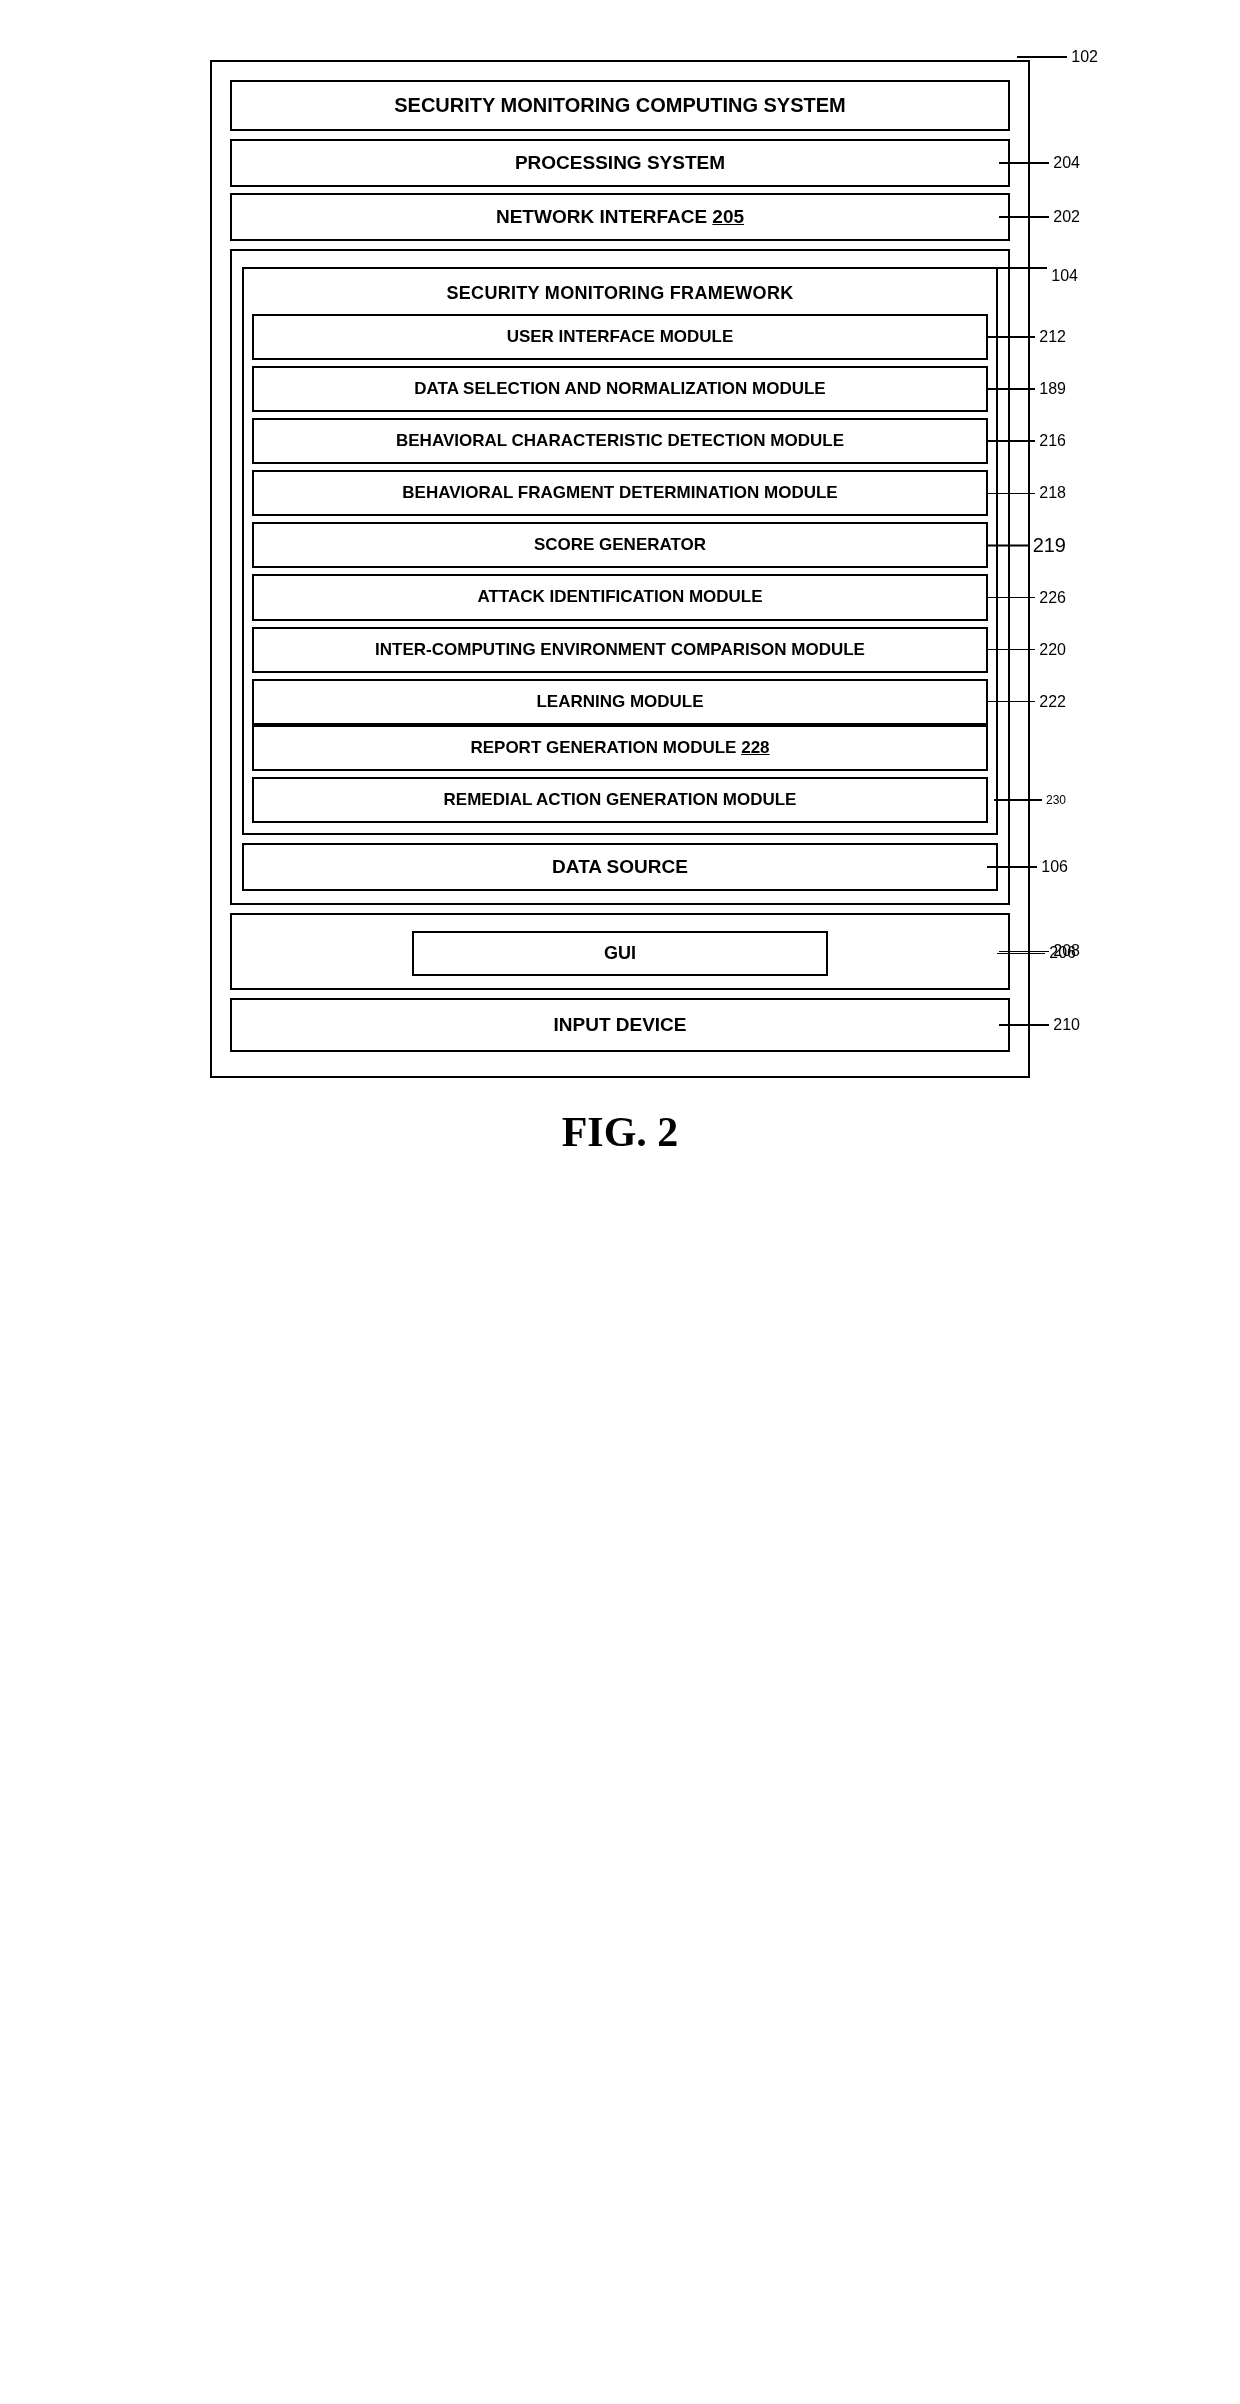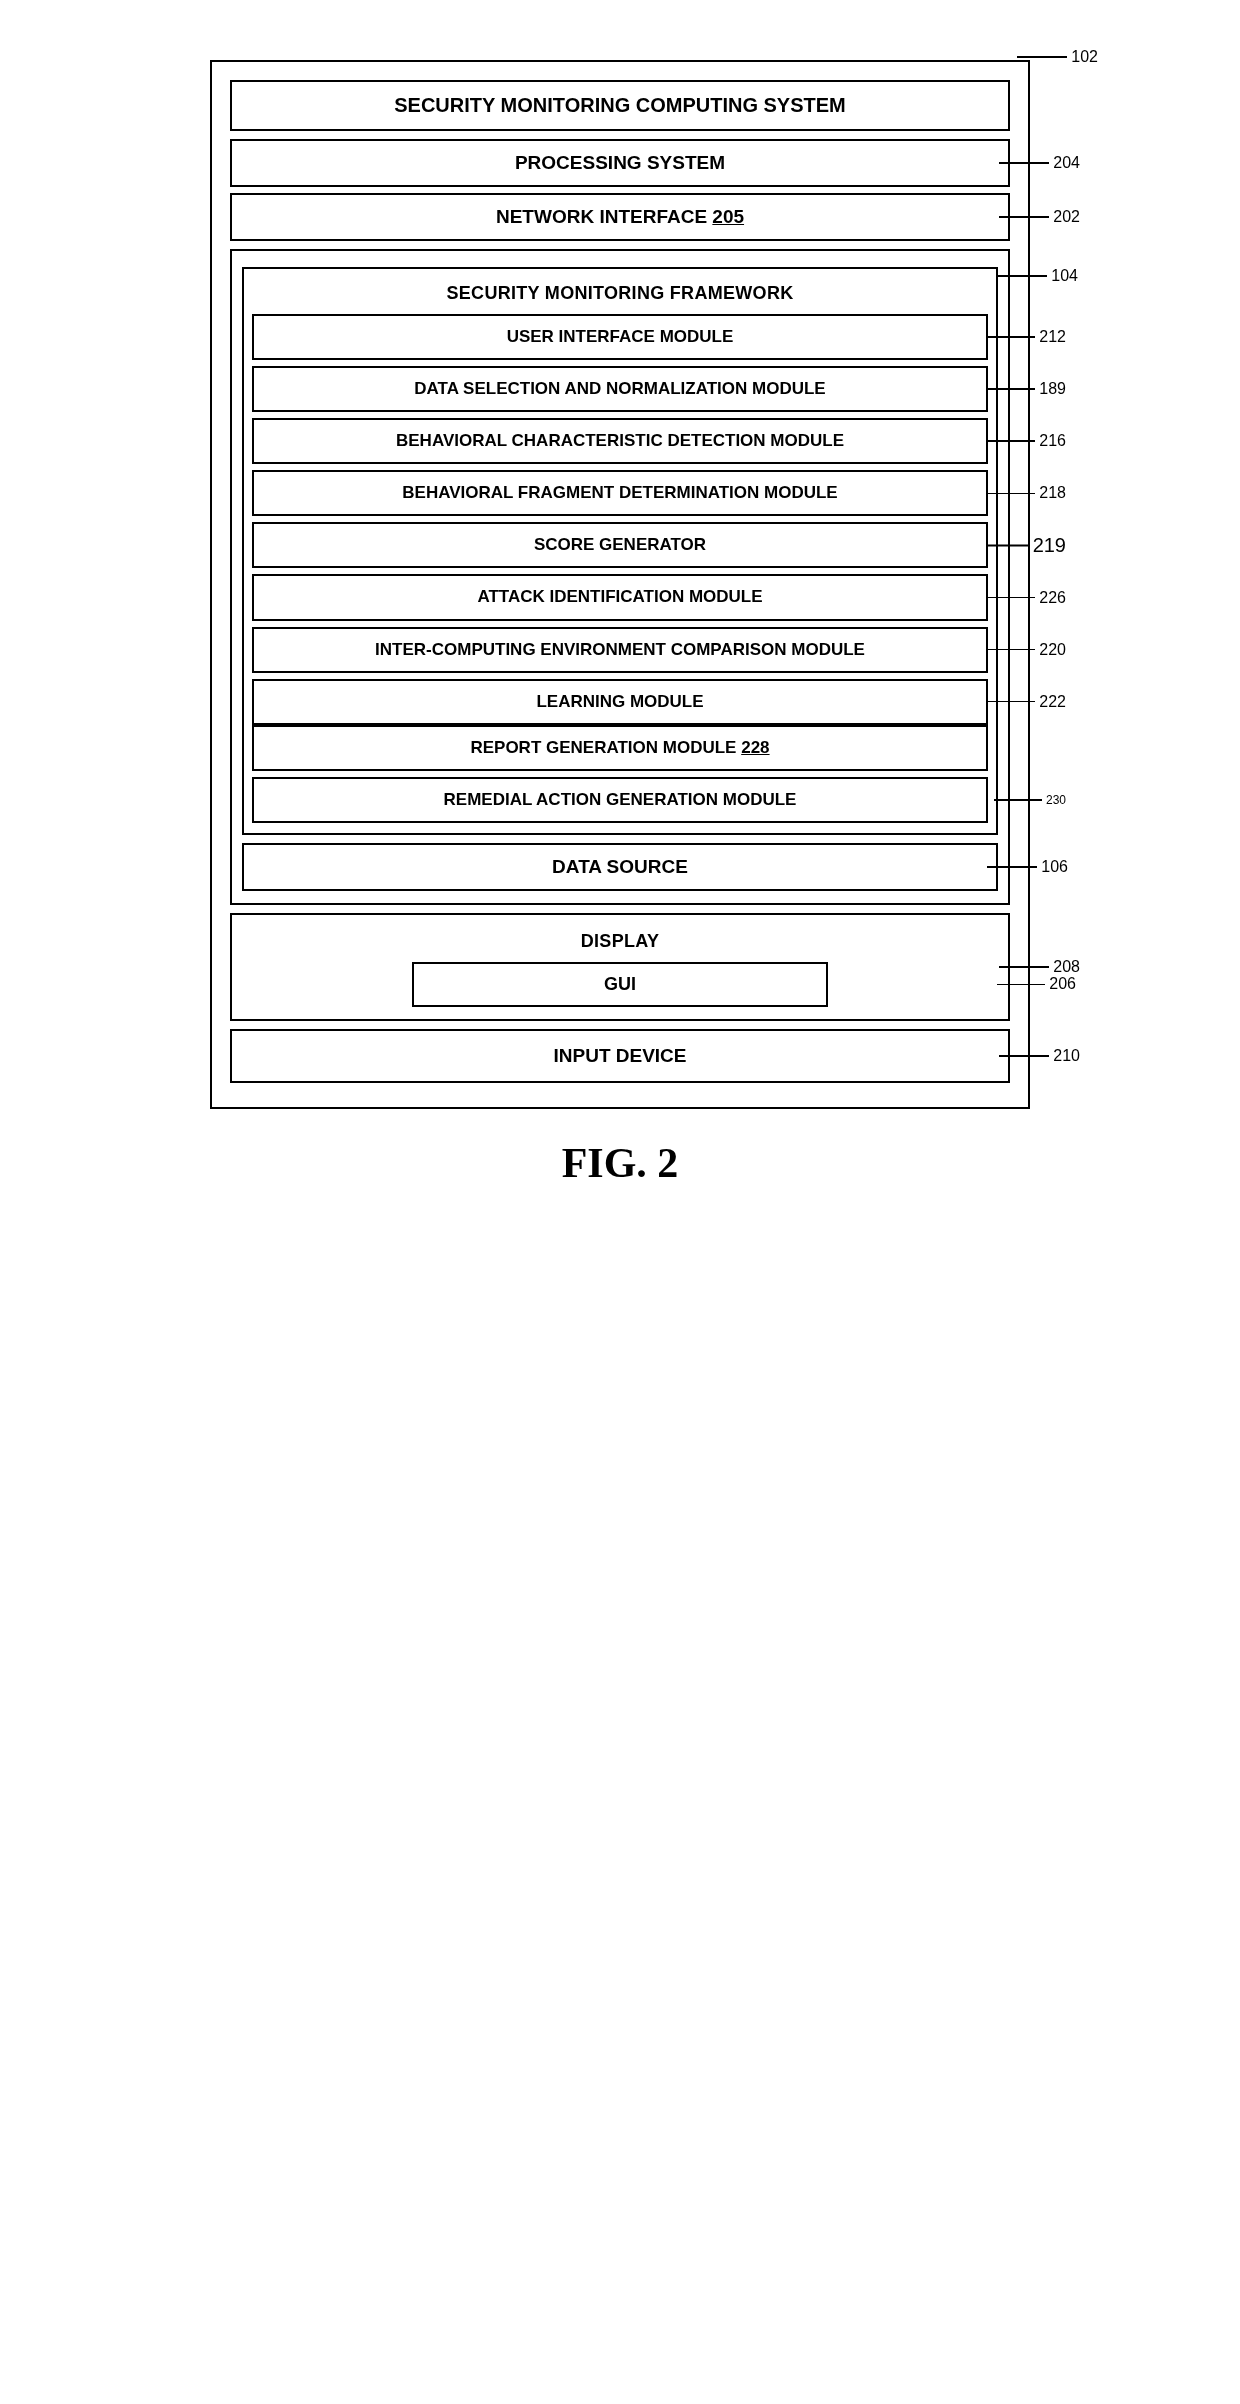--- a/index.html
+++ b/index.html
@@ -143,21 +143,21 @@
           <span style="font-size:16px; margin-left:4px;">202</span>
         </div>
         <div class="network-box">
           <span>NETWORK INTERFACE</span>
           <span class="underline">205</span>
         </div>
       </div>
 
       <div style="border: 2px solid #000; padding: 10px 10px 12px 10px; margin-top: 8px; position: relative;">
 
-        <div style="position: absolute; top: 16px; right: -70px; display: flex; align-items: center;">
+        <div style="position: absolute; top: 16px; right: -70px; display: flex; ">
           <div style="width: 50px; height: 1.5px; background:#000;"></div>
           <span style="font-size:16px; margin-left:4px;">104</span>
         </div>
 
 
         <div style="border: 2px solid #000; padding: 8px 8px 10px 8px; margin-top: 6px; position: relative;">
 
           <div class="section-label">SECURITY MONITORING FRAMEWORK</div>
 
           <div style="position: relative;">
@@ -269,21 +269,20 @@
         </div>
 
       </div>
 
       <div style="position: relative;">
         <div style="position: absolute; top: 50%; right: -70px; display: flex; align-items: center; transform: translateY(-50%);">
           <div style="width: 50px; height: 1.5px; background:#000;"></div>
           <span style="font-size:16px; margin-left:4px;">208</span>
         </div>
         <div style="border: 2px solid #000; padding: 10px 10px 12px 10px; margin-top: 8px; position: relative;">
-          <div class="section-label">DISPLAY</div>
 
           <div style="position: relative;">
             <div style="position: absolute; top: 50%; right: -78px; display: flex; align-items: center; transform: translateY(-50%);">
               <div style="width: 48px; height: 1.5px; background:#000;"></div>
               <span style="font-size:16px; margin-left:4px;">206</span>
             </div>
             <div style="border: 2px solid #000; text-align:center; font-size:18px; font-weight:bold; padding: 10px; margin: 6px auto 0 auto; width: 55%;">
               <span>GUI</span>
             </div>
           </div>

